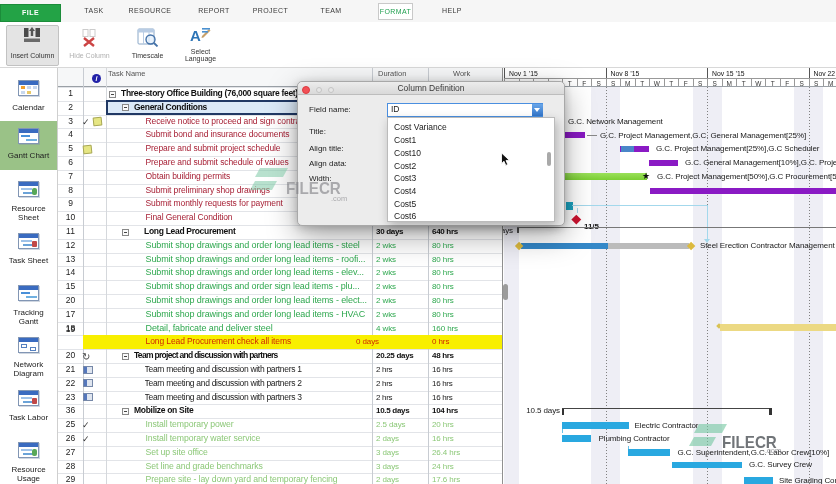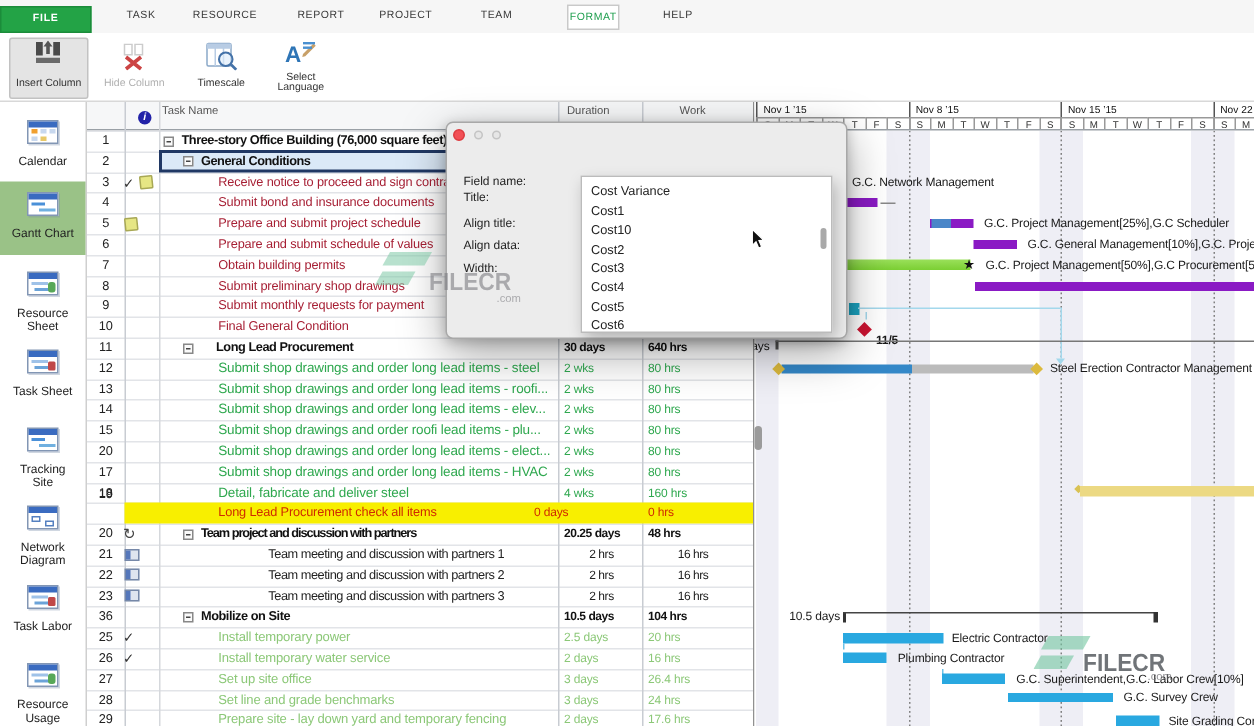--- a/index.html
+++ b/index.html
@@ -23,21 +23,21 @@
 .rn { position:absolute; left:58px; width:25px; height:13.8px; line-height:13.8px; text-align:center; font-size:8.5px; color:#222; }
 .hl { position:absolute; left:58px; width:444px; height:1px; background:#e2e4e8; }
 .vl { position:absolute; top:68px; height:416px; width:1px; }
 .tt { position:absolute; height:13.8px; line-height:13.8px; font-size:8.5px; letter-spacing:-0.1px; white-space:nowrap; overflow:hidden; }
 .tsum { font-weight:bold; color:#111; letter-spacing:-0.3px; }
 .tsumN { letter-spacing:-0.7px; }
 .tred { color:#a61e33; }
 .tyel { color:#cf2a00; }
 .tgrn { color:#2fa84f; font-size:9px; }
 .tlgrn { color:#8cc878; font-size:8.7px; }
-.tblk { color:#222; letter-spacing:-0.3px;text-align:center; }
+.tblk { color:#222; letter-spacing:-0.3px; }
 .dur { font-size:8px !important; }
 .exp { position:absolute; width:7px; height:7px; border:1px solid #888; background:#fafafa; }
 .exp b { position:absolute; left:1px; top:2px; width:3px; height:1px; background:#444; }
 .ich { position:absolute; font-size:9px; color:#333; height:10px; line-height:10px; }
 .note { position:absolute; width:9px; height:9px; background:#e6e684; border:1px solid #a8a855; transform:rotate(-6deg); border-radius:1px; }
 .recur { position:absolute; font-size:10px; color:#444; height:11px; line-height:11px; }
 .calic { position:absolute; width:10px; height:8px; background:#dfe5ef; border:1px solid #7688a8; }
 .calic i { position:absolute; left:0; top:0; width:3px; height:6px; background:#5577bb; }
 
 .chart { position:absolute; left:503px; top:68px; width:333px; height:416px; overflow:hidden; background:#fff; }
@@ -137,21 +137,21 @@
       <i class="b3"></i>
       <i style="position:absolute;right:1px;top:7px;width:5px;height:6px;background:#c04848;border-radius:1px"></i>
     </div>
     <div class="slab" style="top:187.5px">Task Sheet</div>
     <div class="mico" style="top:217px">
       <i class="b1"></i>
       <i style="position:absolute;left:2px;top:5.5px;width:9px;height:2.5px;background:#4a90d8"></i>
       <i style="position:absolute;left:7px;top:9.5px;width:11px;height:2.5px;background:#70b0e0"></i>
     </div>
     <div class="slab" style="top:239.5px">Tracking</div>
-    <div class="slab" style="top:248.9px">Site</div>
+    <div class="slab" style="top:248.9px">Gantt</div>
     <div class="mico" style="top:269px">
       <i class="b1"></i>
       <i style="position:absolute;left:2px;top:6px;width:6px;height:4px;background:#fff;border:1px solid #5580c0"></i>
       <i style="position:absolute;left:11px;top:9px;width:6px;height:4px;background:#fff;border:1px solid #5580c0"></i>
     </div>
     <div class="slab" style="top:291.5px">Network</div>
     <div class="slab" style="top:300.9px">Diagram</div>
     <div class="mico" style="top:322px">
       <i class="b1"></i>
       <i class="b2"></i>
@@ -251,21 +251,21 @@
 <div class="tt tgrn dur" style="left:432px;top:238.8px;width:60px">80 hrs</div>
 <div class="rn" style="top:252.6px">13</div>
 <div class="tt tgrn" style="left:145.5px;top:252.6px;width:224px">Submit shop drawings and order long lead items - roofi...</div>
 <div class="tt tgrn dur" style="left:376px;top:252.6px;width:50px">2 wks</div>
 <div class="tt tgrn dur" style="left:432px;top:252.6px;width:60px">80 hrs</div>
 <div class="rn" style="top:266.4px">14</div>
 <div class="tt tgrn" style="left:145.5px;top:266.4px;width:224px">Submit shop drawings and order long lead items - elev...</div>
 <div class="tt tgrn dur" style="left:376px;top:266.4px;width:50px">2 wks</div>
 <div class="tt tgrn dur" style="left:432px;top:266.4px;width:60px">80 hrs</div>
 <div class="rn" style="top:280.2px">15</div>
-<div class="tt tgrn" style="left:145.5px;top:280.2px;width:224px">Submit shop drawings and order roofi lead items - plu...</div>
+<div class="tt tgrn" style="left:145.5px;top:280.2px;width:224px">Submit shop drawings and order sign lead items - plu...</div>
 <div class="tt tgrn dur" style="left:376px;top:280.2px;width:50px">2 wks</div>
 <div class="tt tgrn dur" style="left:432px;top:280.2px;width:60px">80 hrs</div>
 <div class="rn" style="top:294.0px">20</div>
 <div class="tt tgrn" style="left:145.5px;top:294.0px;width:224px">Submit shop drawings and order long lead items - elect...</div>
 <div class="tt tgrn dur" style="left:376px;top:294.0px;width:50px">2 wks</div>
 <div class="tt tgrn dur" style="left:432px;top:294.0px;width:60px">80 hrs</div>
 <div class="rn" style="top:307.8px">17</div>
 <div class="tt tgrn" style="left:145.5px;top:307.8px;width:224px">Submit shop drawings and order long lead items - HVAC</div>
 <div class="tt tgrn dur" style="left:376px;top:307.8px;width:50px">2 wks</div>
 <div class="tt tgrn dur" style="left:432px;top:307.8px;width:60px">80 hrs</div>
@@ -341,20 +341,21 @@
     <div class="band" style="left:1.0px;width:14.5px"></div>
     <div class="band" style="left:88.0px"></div>
     <div class="band" style="left:189.5px"></div>
     <div class="band" style="left:291.0px"></div>
     <div class="dot" style="left:102.5px"></div>
     <div class="dot" style="left:204.0px"></div>
     <div class="dot" style="left:305.5px"></div>
     <div class="cl" style="left:65.0px;top:48.8px;">G.C. Network Management</div>
     <div style="position:absolute;left:3.0px;top:64.4px;width:79.0px;height:6.0px;background:#8a1ac4;"></div>
     <div style="position:absolute;left:84.0px;top:67.1px;width:10.0px;height:1.2px;background:#888;"></div>
+    <div class="cl" style="left:97.0px;top:62.6px;">G.C. Project Management,G.C. General Management[25%]</div>
     <div style="position:absolute;left:116.5px;top:78.2px;width:29.5px;height:6.0px;background:#8a1ac4;"></div>
     <div style="position:absolute;left:117.5px;top:78.2px;width:13.5px;height:6.0px;background:#4a86c8;"></div>
     <div class="cl" style="left:153.0px;top:76.4px;">G.C. Project Management[25%],G.C Scheduler</div>
     <div style="position:absolute;left:145.5px;top:92.0px;width:29.5px;height:6.0px;background:#8a1ac4;"></div>
     <div class="cl" style="left:182.0px;top:90.2px;">G.C. General Management[10%],G.C. Project Management</div>
     <div style="position:absolute;left:3.0px;top:105.2px;width:140.5px;height:6.8px;background:linear-gradient(#9ae05a,#7bcf33);"></div>
     <div style="position:absolute;left:139.0px;top:103.4px;font-size:9px;color:#111">★</div>
     <div class="cl" style="left:154.0px;top:104.0px;">G.C. Project Management[50%],G.C Procurement[50%],G</div>
     <div style="position:absolute;left:146.5px;top:119.5px;width:188.5px;height:6.2px;background:#8a1ac4;"></div>
     <div style="position:absolute;left:62.5px;top:134.0px;width:7.0px;height:8.4px;background:#1ba3c0;"></div>
@@ -420,28 +421,33 @@
     <div class="dayc" style="left:247.5px">W</div>
     <div class="dayc" style="left:262.0px">T</div>
     <div class="dayc" style="left:276.5px">F</div>
     <div class="dayc" style="left:291.0px">S</div>
     <div class="dayc" style="left:305.5px">S</div>
     <div class="dayc" style="left:320.0px">M</div>
   </div>
 <div style="position:absolute;left:503px;top:284px;width:5px;height:16px;background:#9b9b9b;border-radius:2.5px;z-index:5"></div>
 
 <div class="dialog">
+  <div class="dtitle">Column Definition</div>
   <div class="tl" style="left:4px;top:3.5px;width:8px;height:8px;background:#f25056;border:1px solid #dd3a3f"></div>
   <div class="tl" style="left:17.5px;top:4.5px;width:6.5px;height:6.5px;background:#e6e6e6;border:1px solid #c4c4c4"></div>
   <div class="tl" style="left:29.5px;top:4.5px;width:6.5px;height:6.5px;background:#e6e6e6;border:1px solid #c4c4c4"></div>
-  <div class="dlabel" style="top:34px">Field name:</div>
+  <div class="dlabel" style="top:23px">Field name:</div>
   <div class="dlabel" style="top:44.5px">Title:</div>
   <div class="dlabel" style="top:61.5px">Align title:</div>
   <div class="dlabel" style="top:77px">Align data:</div>
   <div class="dlabel" style="top:91.5px">Width:</div>
+  <div class="combo">
+      <span class="txt">ID</span>
+      <span class="btn"></span>
+    </div>
   <div class="dlist">
       <div style="position:absolute;left:6px;top:3.4px;height:12.7px;line-height:12.7px;font-size:8.5px;color:#222">Cost Variance</div>
       <div style="position:absolute;left:6px;top:16.1px;height:12.7px;line-height:12.7px;font-size:8.5px;color:#222">Cost1</div>
       <div style="position:absolute;left:6px;top:28.8px;height:12.7px;line-height:12.7px;font-size:8.5px;color:#222">Cost10</div>
       <div style="position:absolute;left:6px;top:41.5px;height:12.7px;line-height:12.7px;font-size:8.5px;color:#222">Cost2</div>
       <div style="position:absolute;left:6px;top:54.2px;height:12.7px;line-height:12.7px;font-size:8.5px;color:#222">Cost3</div>
       <div style="position:absolute;left:6px;top:66.9px;height:12.7px;line-height:12.7px;font-size:8.5px;color:#222">Cost4</div>
       <div style="position:absolute;left:6px;top:79.6px;height:12.7px;line-height:12.7px;font-size:8.5px;color:#222">Cost5</div>
       <div style="position:absolute;left:6px;top:92.3px;height:12.7px;line-height:12.7px;font-size:8.5px;color:#222">Cost6</div>
     </div>

